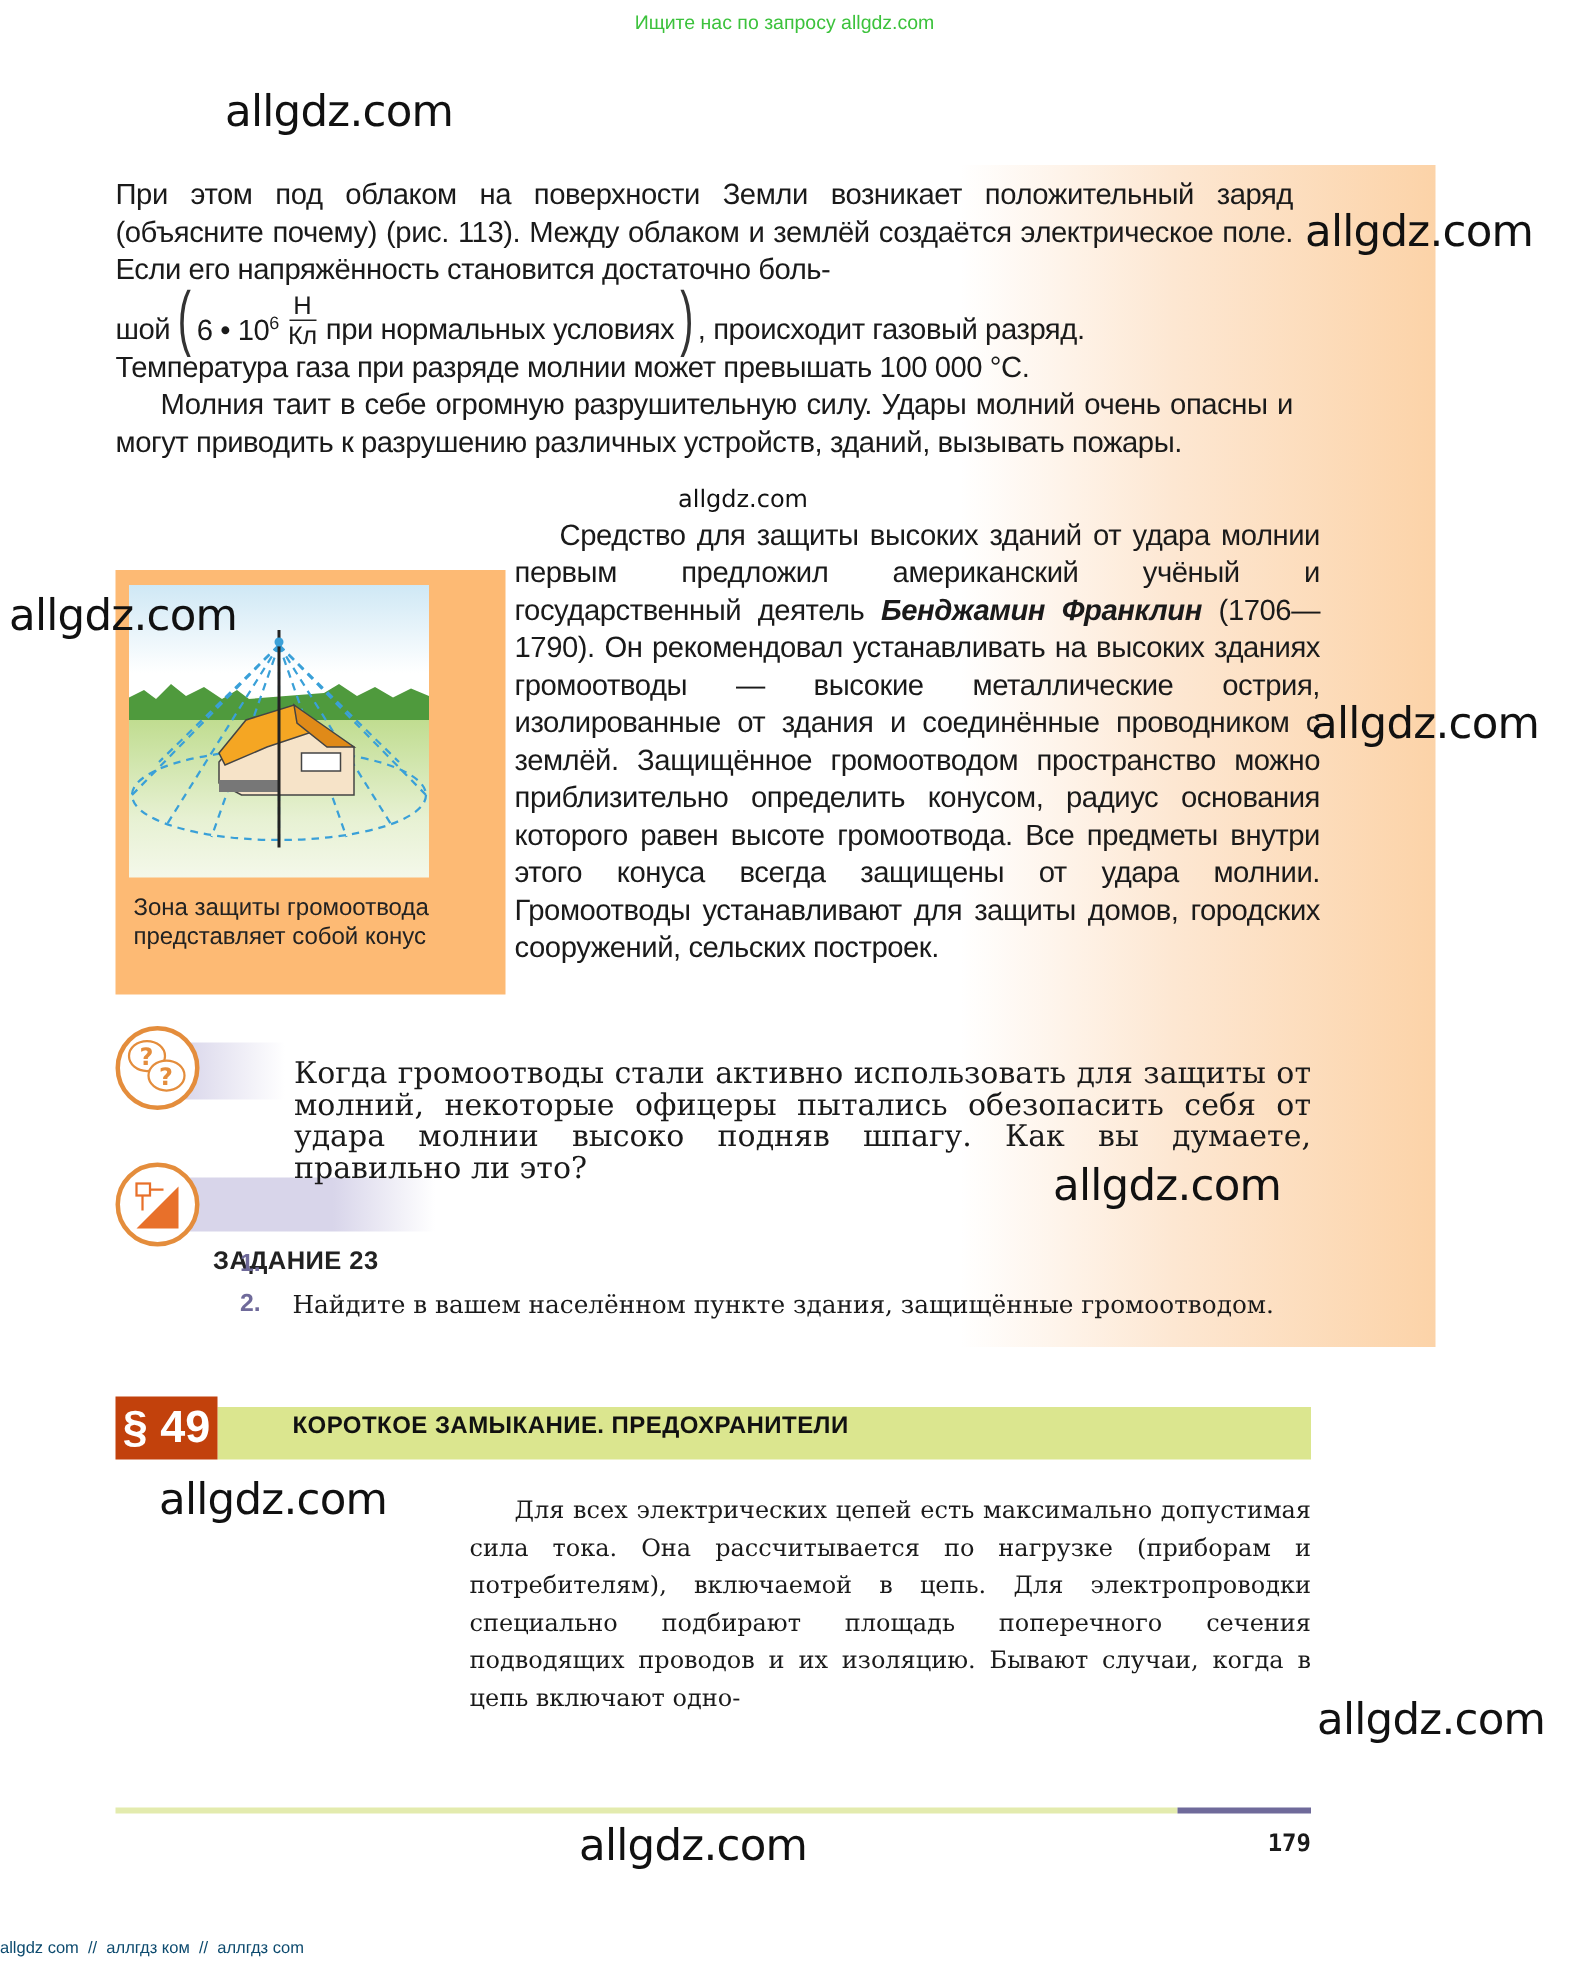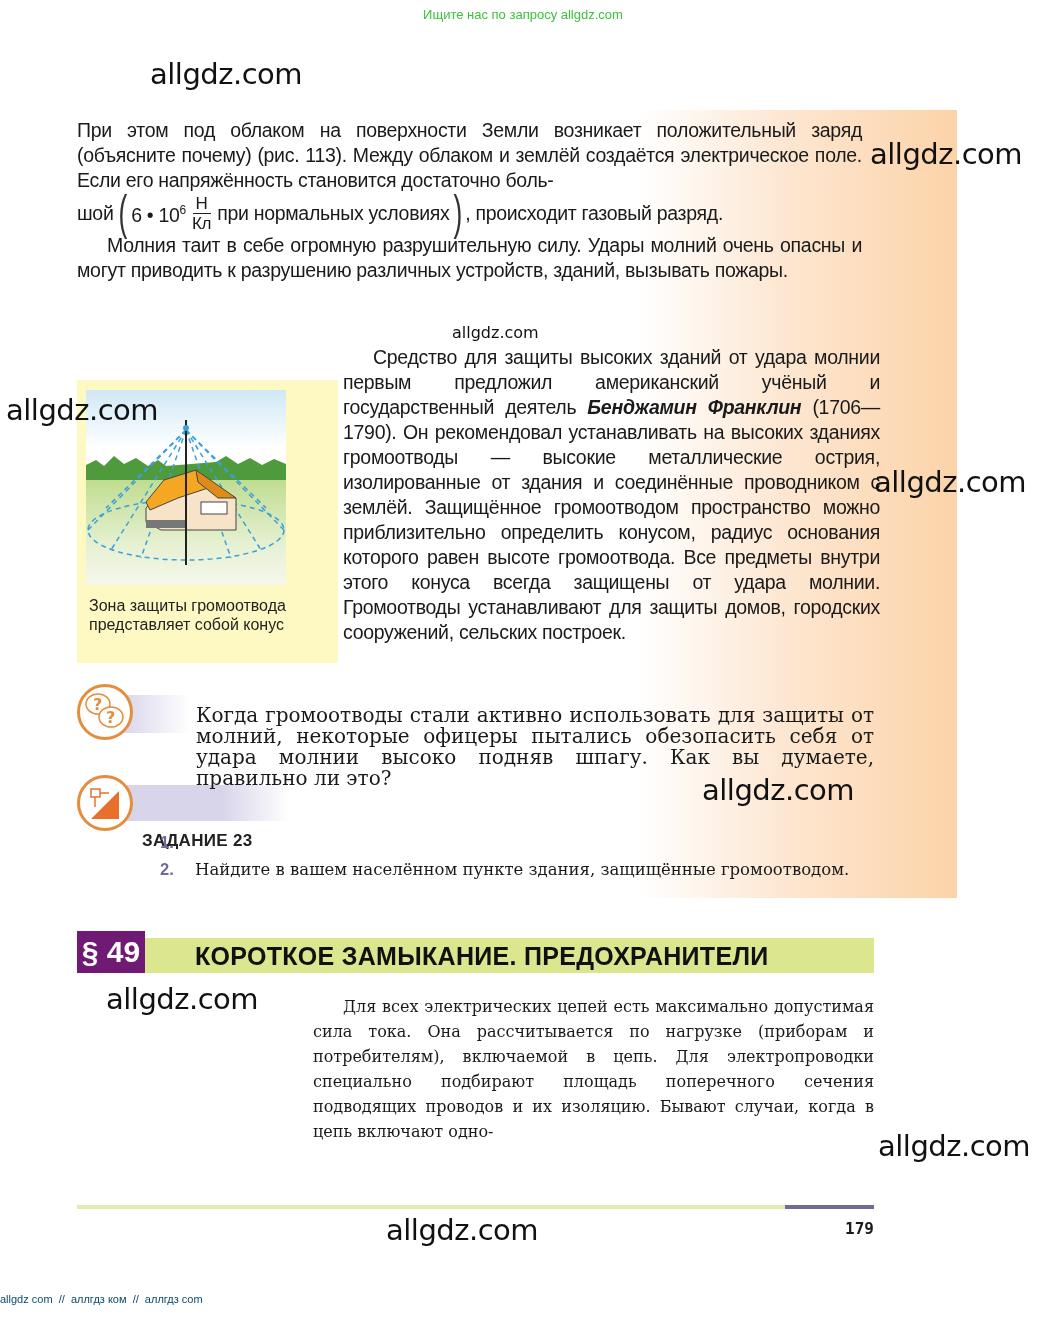--- a/index.html
+++ b/index.html
@@ -7,43 +7,43 @@
          font-family:"Liberation Sans", sans-serif; color:#1a1a1a; }
   .abs { position:absolute; }
   .top-banner { left:0; width:1046px; top:7px; text-align:center; font-size:13px; color:#3cc23c; }
   .wm { font-size:29px; color:#111; font-family:"DejaVu Sans", sans-serif; letter-spacing:-0.5px; z-index:5; white-space:nowrap; }
   .wm-small { font-size:16px; color:#111; font-family:"DejaVu Sans", sans-serif; z-index:5; }
   .orange-band { left:640px; top:110px; width:317px; height:788px;
       background:linear-gradient(to right, rgba(255,255,255,0) 0%, #fde7d2 45%, #fcd3a8 100%); z-index:0; }
   .para { font-size:19.5px; line-height:25px; text-align:justify; z-index:2; letter-spacing:-0.3px; }
   .para p { margin:0; }
   .indent { text-indent:30px; }
-  .formula-line { display:flex; align-items:center; white-space:nowrap; }
+  .formula-line { display:flex; align-items:flex-end; white-space:nowrap; }
   .paren { font-size:48px; font-weight:200; line-height:40px; color:#333; transform:scaleX(0.55); display:inline-block; }
   .frac { display:inline-flex; flex-direction:column; align-items:center; font-size:17px; line-height:19px; margin:0 6px; }
   .frac .num { border-bottom:1px solid #222; padding:0 3px; }
   sup { font-size:12px; }
-  .figure { left:77px; top:380px; width:233px; height:283px; background:#fef9c3; z-index:2;padding-left:28px; }
+  .figure { left:77px; top:380px; width:260px; height:283px; background:#fdba74; z-index:2; }
   .figure-img { position:absolute; left:9px; top:10px; width:200px; height:195px;
       background:linear-gradient(#cfe8f5 0%, #ffffff 30%, #ffffff 38%, #bfdc8e 45%, #e7f1d3 80%, #f4f8ea 100%); overflow:hidden; }
   .figure-caption { position:absolute; left:12px; top:216px; width:200px; font-size:16px; line-height:19px; color:#222; }
   .serif { font-family:"DejaVu Serif", serif; }
   .q-text { left:196px; top:705px; width:678px; font-size:20px; line-height:21px; text-align:justify; z-index:2; }
   .icon-circle { width:56px; height:56px; border-radius:50%; border:3px solid #e48d3c; background:#fff;
       display:flex; align-items:center; justify-content:center; z-index:3; box-sizing:border-box; }
   .q-band { left:120px; top:695px; width:70px; height:38px; background:linear-gradient(to right,#d8d5ea,#ffffff); z-index:1; }
   .task-band { left:120px; top:785px; width:170px; height:36px; background:linear-gradient(to right,#d8d5ea 60%,#ffffff); z-index:1; }
   .task-title { left:142px; top:831px; font-size:17px; font-weight:bold; color:#222; z-index:2; letter-spacing:0.3px; }
   .task-list { left:160px; top:832px; width:714px; font-size:16.5px; line-height:21px; z-index:2; }
   .task-item { display:flex; margin-bottom:6px; }
   .task-num { width:35px; color:#6f6a9a; font-weight:bold; font-family:"Liberation Sans", sans-serif; flex:none; }
-  .sec-num { left:77px; top:931px; width:68px; height:42px; background:#701a75; color:#fff; font-size:30px;
+  .sec-num { left:77px; top:931px; width:68px; height:42px; background:#c2410c; color:#fff; font-size:30px;
       font-weight:bold; display:flex; align-items:center; justify-content:center; z-index:2; font-family:"Liberation Sans", sans-serif; }
   .sec-bar { left:145px; top:938px; width:729px; height:35px; background:#dbe68f; z-index:1; }
-  .sec-title { left:195px; top:942px; font-size:25px; font-weight:bold; color:#111; z-index:2; letter-spacing:0.3px; }
+  .sec-title { left:195px; top:942px; font-size:16px; font-weight:bold; color:#111; z-index:2; letter-spacing:0.3px; }
   .sec-text { left:313px; top:994px; width:561px; font-size:16px; line-height:25px; text-align:justify; z-index:2; }
   .page-num { left:820px; top:1183px; width:54px; text-align:right; font-size:16px; font-weight:bold; z-index:2; font-family:"DejaVu Sans Mono", monospace;margin-top:36px; }
   .rule-green { left:77px; top:1205px; width:708px; height:4px; background:#e3ebae; }
   .rule-purple { left:785px; top:1205px; width:89px; height:4px; background:#6f6a9a; }
   .footer { left:0; width:1046px; top:1293px; font-size:11px; color:#0c4a6e; }
 </style>
 </head>
 <body>
 
 <div class="abs top-banner">Ищите нас по запросу allgdz.com</div>
@@ -67,20 +67,21 @@
     <span class="paren" style="margin-left:2px;">(</span>
     <span><span>6 • 10</span><sup>6</sup></span>
     <span class="frac">
       <span class="num">Н</span>
       <span>Кл</span>
     </span>
     <span>при нормальных условиях</span>
     <span class="paren">)</span>
     <span>, происходит газовый разряд.</span>
   </div>
+  <p>Температура газа при разряде молнии может превышать 100 000 °С.</p>
   <p class="indent" style="padding-right:0;">Молния таит в себе огромную разрушительную силу. Удары молний очень опасны и могут приводить к разрушению различных устройств, зданий, вызывать пожары.</p>
 </div>
 
 <div class="abs para indent" style="left:319px;top:345px;width:537px;margin-left:24px;">
   <span>Средство для защиты высоких зданий от удара молнии первым предложил американский учёный и государственный деятель </span><b><i>Бенджамин Франклин</i></b><span> (1706—1790). Он рекомендовал устанавливать на высоких зданиях громоотводы — высокие металлические острия, изолированные от здания и соединённые проводником с землёй. Защищённое громоотводом пространство можно приблизительно определить конусом, радиус основания которого равен высоте громоотвода. Все предметы внутри этого конуса всегда защищены от удара молнии. Громоотводы устанавливают для защиты домов, городских сооружений, сельских построек.</span>
 </div>
 
 <div class="abs figure">
   <div class="figure-img">
     <svg width="200" height="195" viewBox="0 0 200 195">

